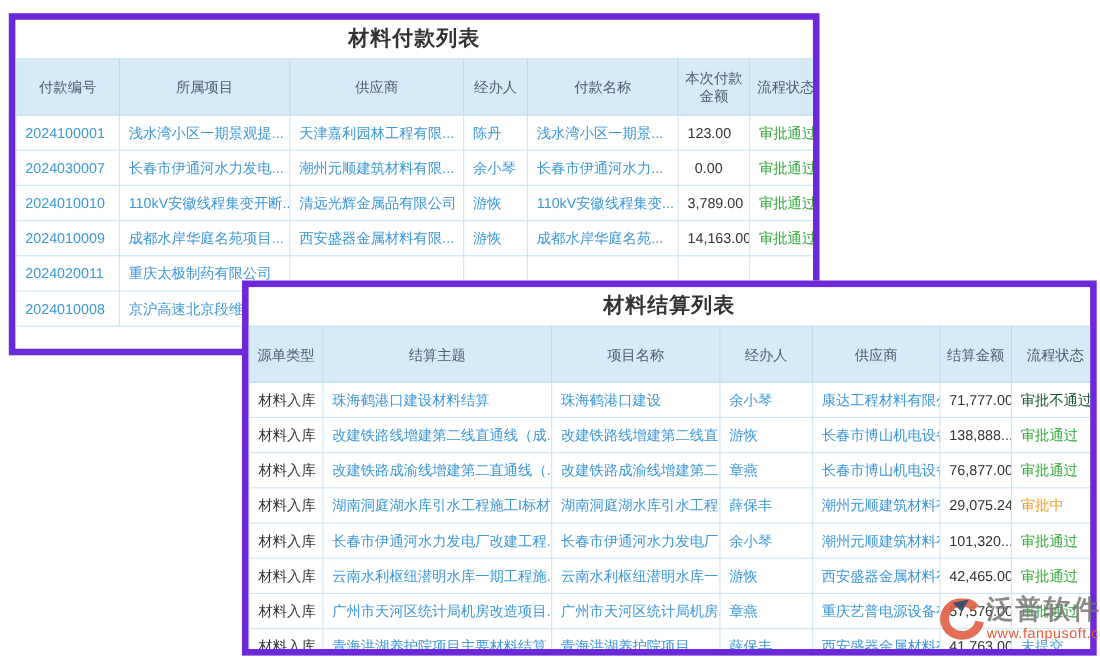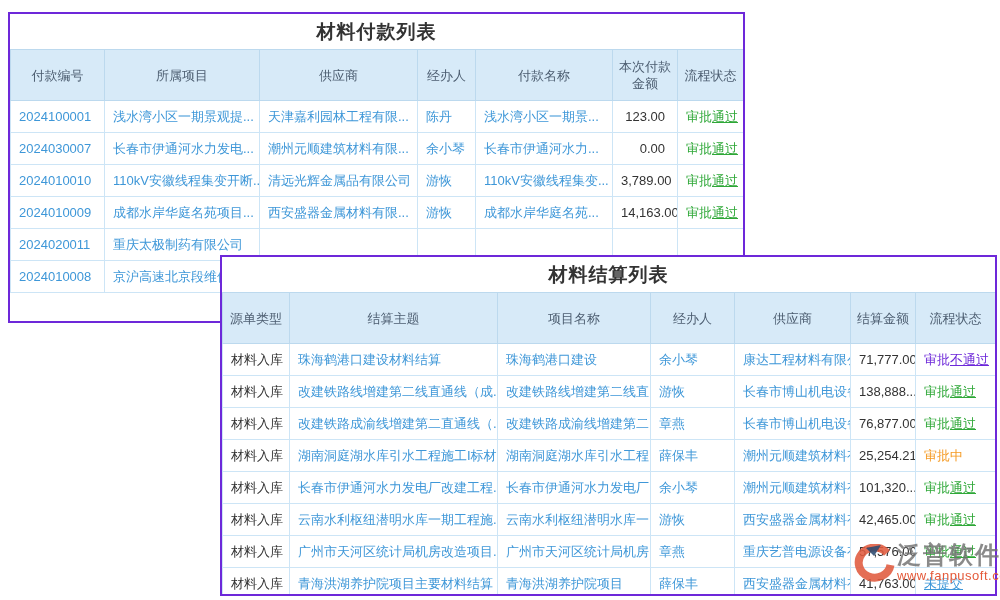--- a/index.html
+++ b/index.html
@@ -1,39 +1,39 @@
 <!DOCTYPE html>
 <html><head>
 <meta charset="utf-8">
 <style>
   html,body{margin:0;padding:0;}
   body{
     width:1000px;height:600px;position:relative;background:#ffffff;
     font-family:"Liberation Sans","DejaVu Sans",sans-serif;overflow:hidden;
   }
-  .panel{position:absolute;background:#ffffff;border:2px solid #6d28d9;box-sizing:border-box;overflow:hidden;}
+  .panel{position:absolute;background:#ffffff;border:6px solid #6d28d9;box-sizing:border-box;overflow:hidden;}
   #panel-payment{left:8px;top:12px;width:737px;height:311px;z-index:1;}
   #panel-settlement{left:220px;top:255px;width:777px;height:341px;z-index:10;}
   .ptitle{height:35px;line-height:36px;text-align:center;font-size:19px;font-weight:bold;color:#333;letter-spacing:1px;}
   table{border-collapse:collapse;table-layout:fixed;width:100%;}
   th{
     background:#d7eaf8;color:#4c5d70;font-weight:normal;font-size:13px;height:46px;
     border:1px solid #bcd9ee;padding:2px 4px;text-align:center;line-height:17px;
   }
   td{
     height:32px;font-size:13px;color:#333;background:#fff;
     border:1px solid #cde5f6;padding:0 8px;white-space:nowrap;overflow:hidden;
     box-sizing:border-box;
   }
   td.blue{color:#3e97d8;}
   td.center{text-align:left;}
-  td.amount{text-align:right;color:#333;padding-right:12px;}
-  .su{text-decoration:underline;}
+  td.amount{text-align:right;color:#333;padding-right:24px;}
+  .su{}
   .status-pass{color:#2fa838;}
-  .status-fail{color:#6d28d9;}
+  .status-fail{color:#14532d;}
   .status-pending{color:#f59a23;}
   .status-draft{color:#3e97d8;}
   #watermark{position:absolute;left:853px;top:541px;z-index:50;display:flex;align-items:flex-start;}
   #watermark .wm-text{margin-left:2px;}
   #watermark .wm-brand{
     font-size:24px;font-weight:bold;color:rgba(112,112,112,0.82);
     line-height:27px;letter-spacing:2px;white-space:nowrap;
   }
   #watermark .wm-url{font-size:13px;color:#e45a3a;line-height:15px;white-space:nowrap;letter-spacing:0.5px;}
   .wm-icon{margin-top:3px;}
@@ -173,21 +173,21 @@
         <td class="blue">长春市博山机电设备...</td>
         <td class="amount">76,877.00</td>
         <td class="center"><span class="status-pass"><span>审批</span><span class="su">通过</span></span></td>
       </tr>
       <tr>
         <td class="center">材料入库</td>
         <td class="blue">湖南洞庭湖水库引水工程施工I标材...</td>
         <td class="blue">湖南洞庭湖水库引水工程...</td>
         <td class="blue center">薛保丰</td>
         <td class="blue">潮州元顺建筑材料有...</td>
-        <td class="amount">25,254.21</td>
+        <td class="amount">29,075.24</td>
         <td class="center"><span class="status-pending"><span>审批中</span><span class="su"></span></span></td>
       </tr>
       <tr>
         <td class="center">材料入库</td>
         <td class="blue">长春市伊通河水力发电厂改建工程...</td>
         <td class="blue">长春市伊通河水力发电厂...</td>
         <td class="blue center">余小琴</td>
         <td class="blue">潮州元顺建筑材料有...</td>
         <td class="amount">101,320...</td>
         <td class="center"><span class="status-pass"><span>审批</span><span class="su">通过</span></span></td>

